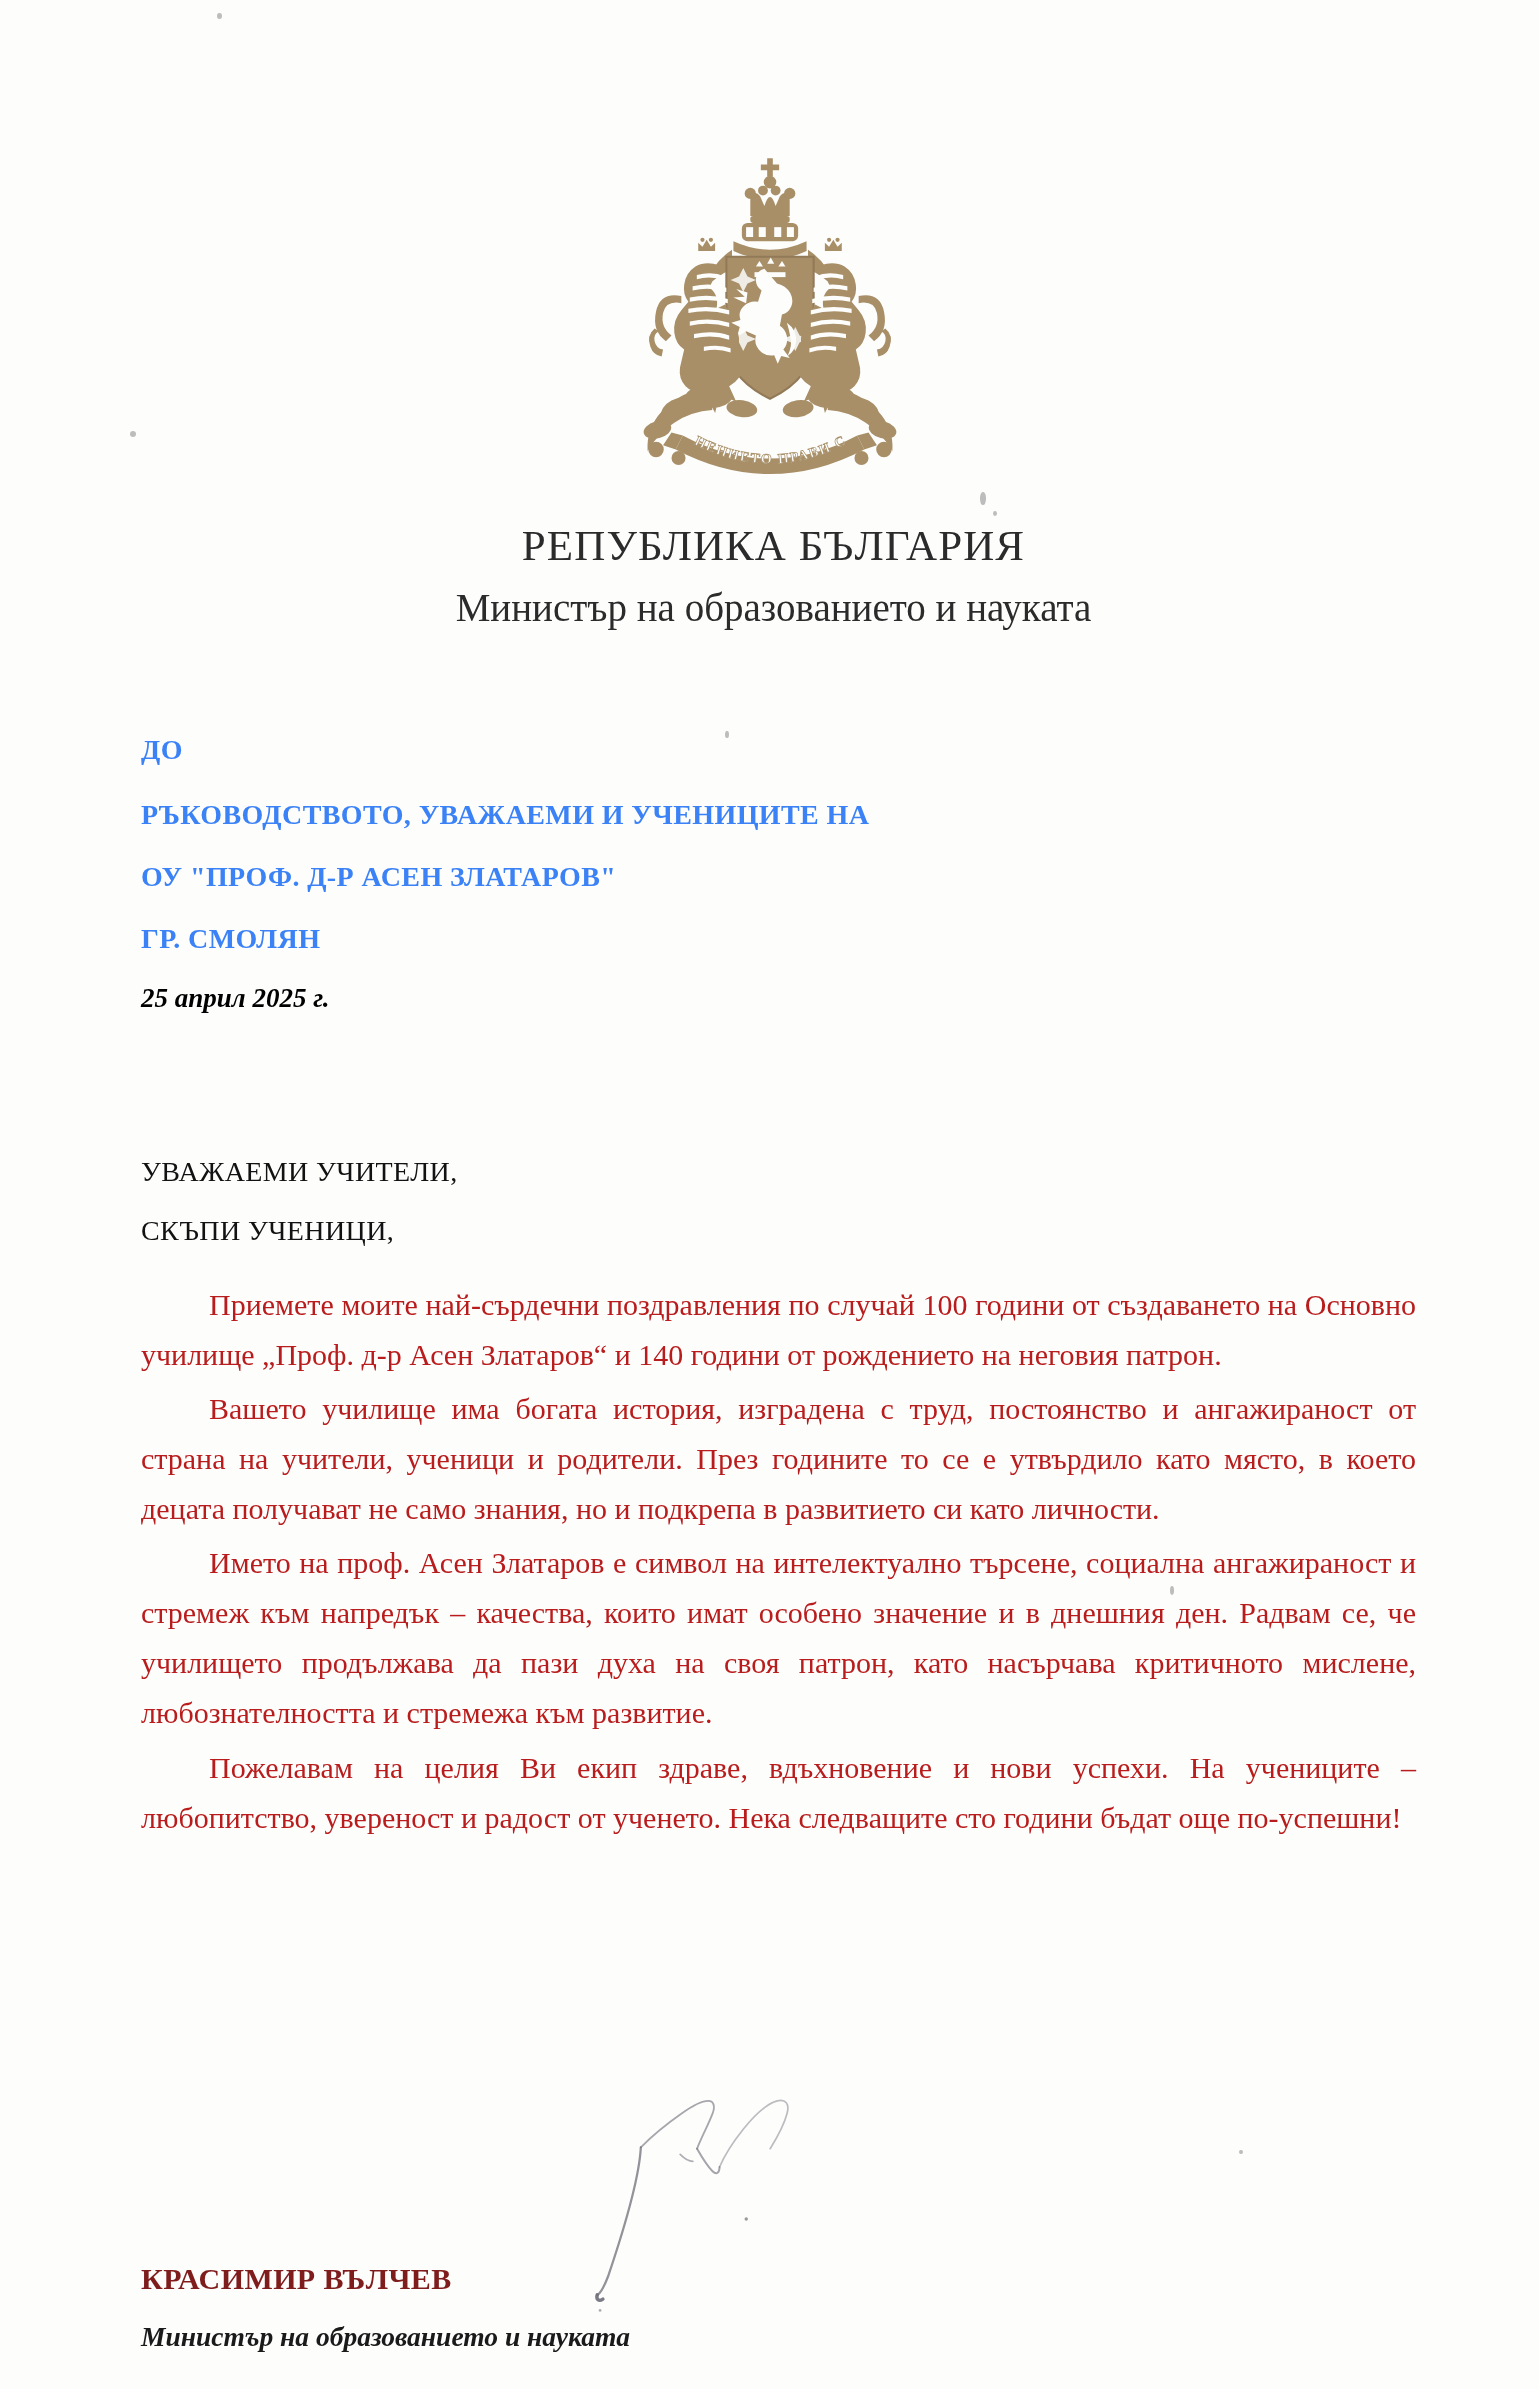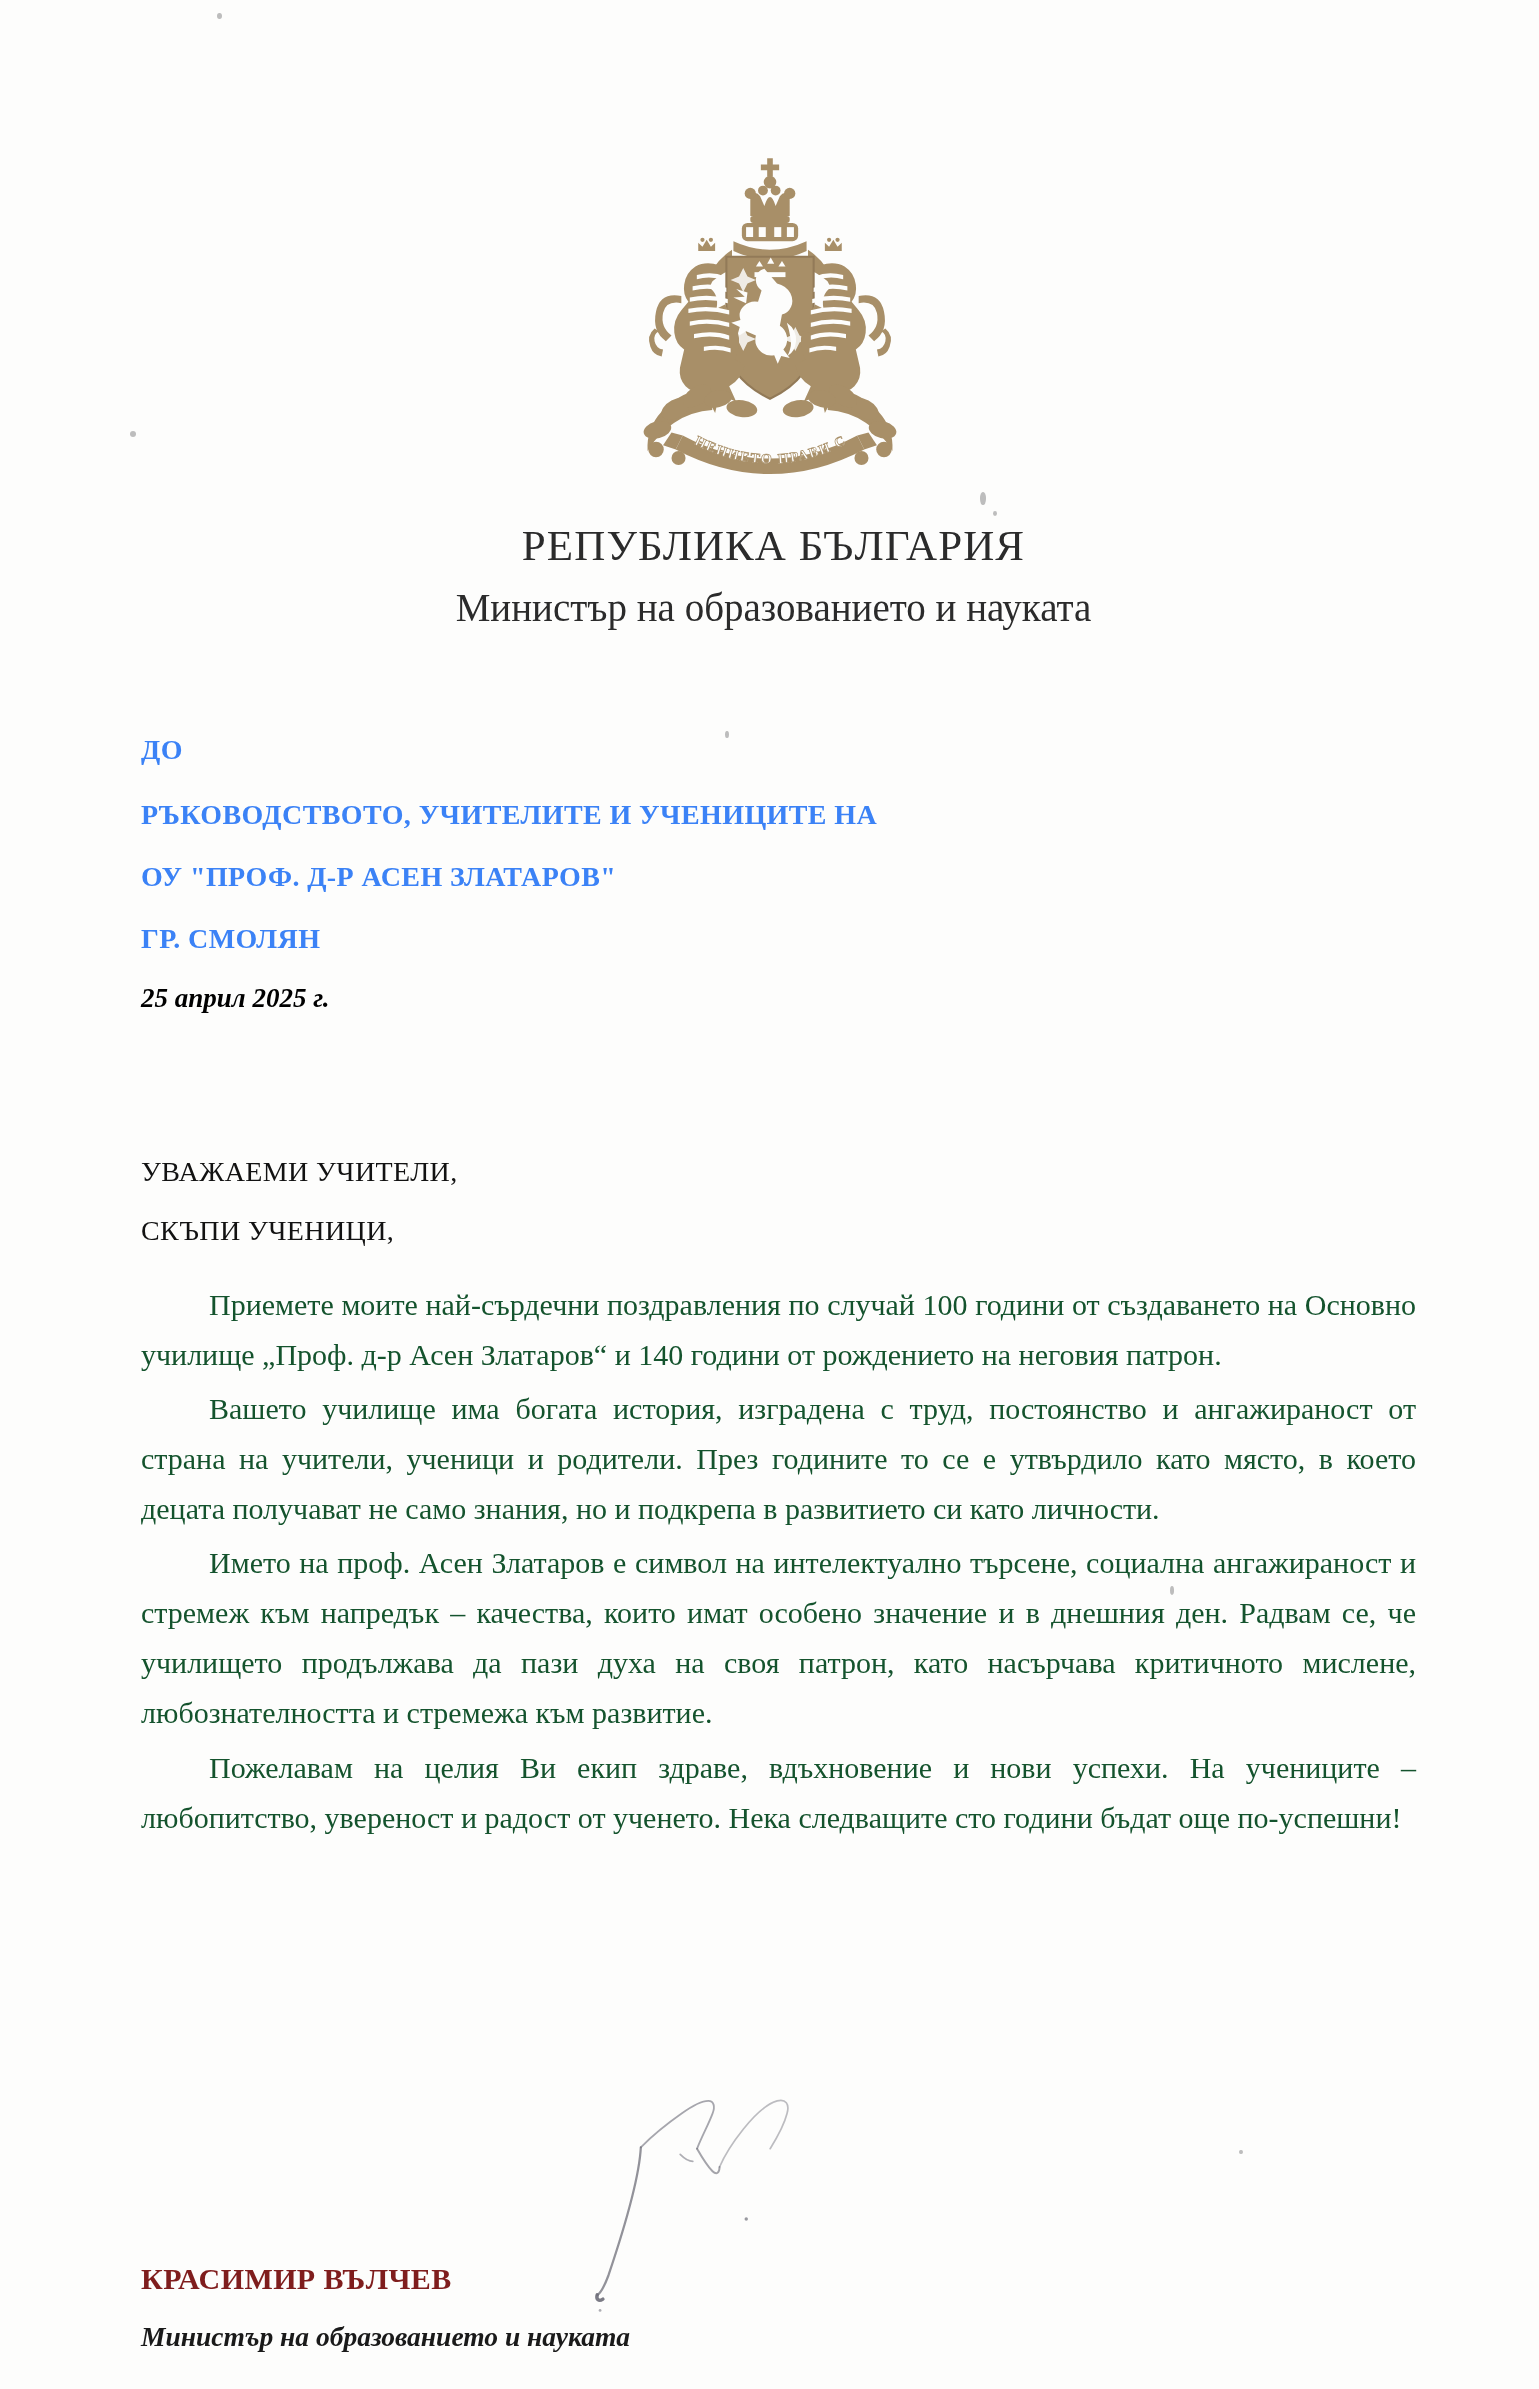--- a/index.html
+++ b/index.html
@@ -107,21 +107,21 @@
     top: 1280px;
     width: 1275px;
   }
   .body-block p {
     margin: 0 0 4.2px 0;
     text-align: justify;
     text-justify: inter-word;
     text-indent: 68px;
     font-size: 30px;
     line-height: 50px;
-    color: #14532d;
+    color: #b91c1c;
     hyphens: none;
   }
   .body-block p:last-child { margin-bottom: 0; }
 
   
   .sig-svg {
     position: absolute;
     left: 535px;
     top: 2070px;
     width: 296px;
@@ -317,21 +317,21 @@
           </text>
         </g>
       </g>
     </svg>
   </div>
 
   <div class="hdr hdr-country">РЕПУБЛИКА БЪЛГАРИЯ</div>
   <div class="hdr hdr-role">Министър на образованието и науката</div>
 
   <div class="addr addr-0">ДО</div>
-  <div class="addr addr-1">РЪКОВОДСТВОТО, УЧИТЕЛИТЕ И УЧЕНИЦИТЕ НА</div>
+  <div class="addr addr-1">РЪКОВОДСТВОТО, УВАЖАЕМИ И УЧЕНИЦИТЕ НА</div>
   <div class="addr addr-2">ОУ "ПРОФ. Д-Р АСЕН ЗЛАТАРОВ"</div>
   <div class="addr addr-3">ГР. СМОЛЯН</div>
 
   <div class="datum">25 април 2025 г.</div>
 
   <div class="salut salut-0">УВАЖАЕМИ УЧИТЕЛИ,</div>
   <div class="salut salut-1">СКЪПИ УЧЕНИЦИ,</div>
 
   <div class="body-block">
     <p>Приемете моите най-сърдечни поздравления по случай 100 години от създаването на Основно училище „Проф. д-р Асен Златаров“ и 140 години от рождението на неговия патрон.</p>

